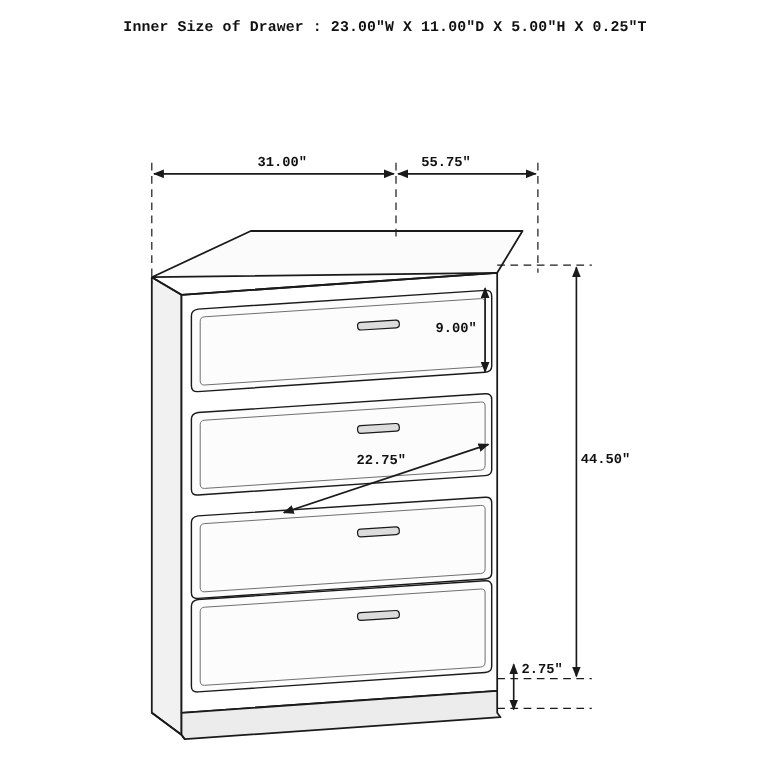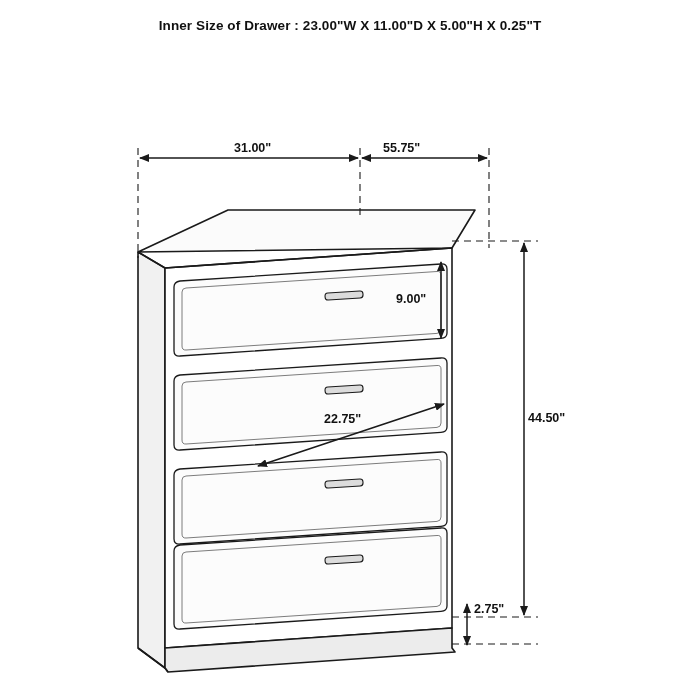--- a/index.html
+++ b/index.html
@@ -12,20 +12,21 @@
     height: 700px;
     font-family: "Liberation Sans", sans-serif;
     color: #000000;
     position: relative;
     overflow: hidden;
   }
   #stage {
     position: relative;
     width: 700px;
     height: 700px;
+    font-family: Liberation Mono, monospace;
   }
   .title {
     position: absolute;
     top: 18px;
     left: 0;
     width: 700px;
     text-align: center;
     font-size: 13.5px;
     font-weight: bold;
     letter-spacing: 0.1px;

